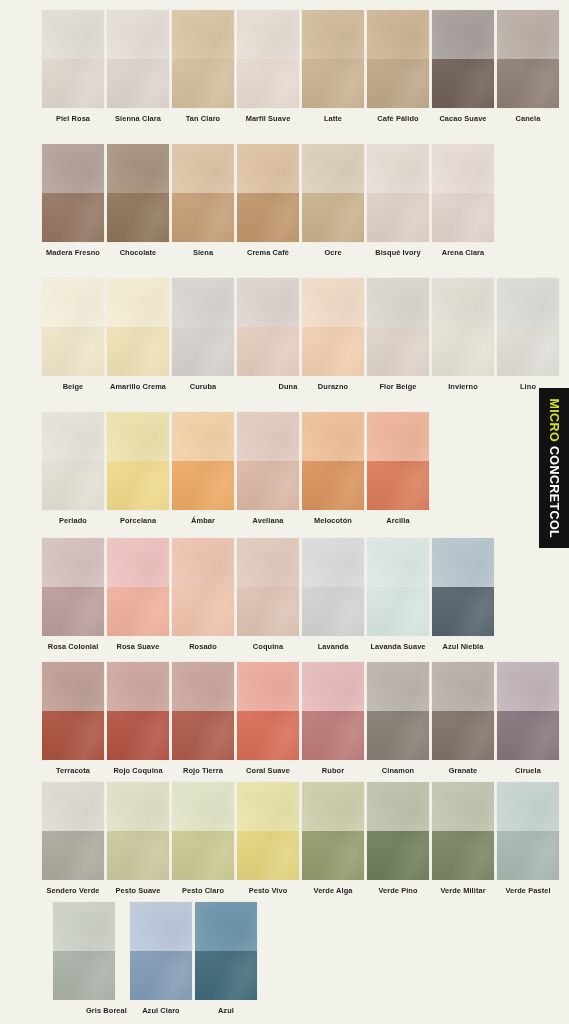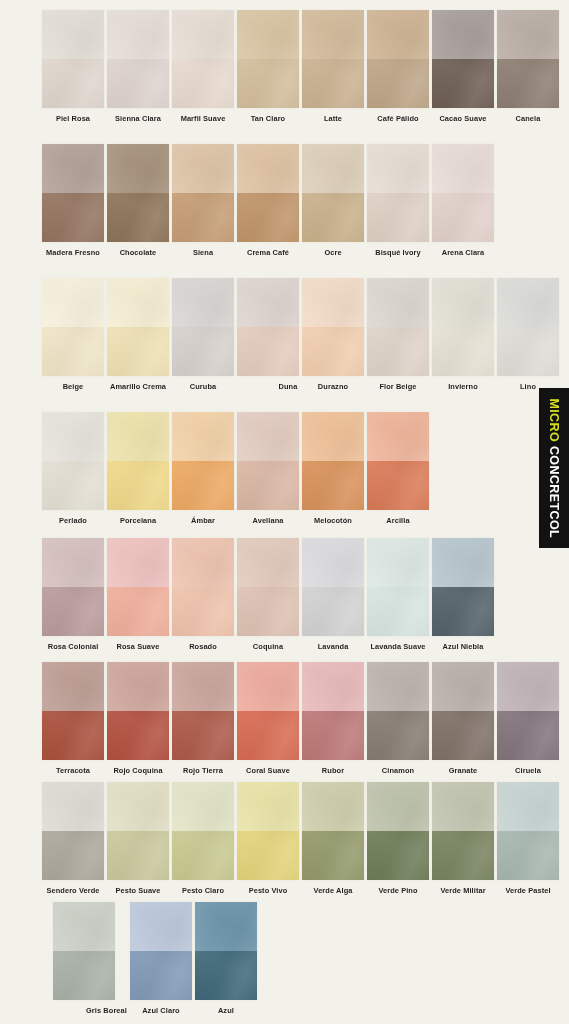--- a/index.html
+++ b/index.html
@@ -115,33 +115,33 @@
         <div class="swatch-cell">
           <div class="chip">
             <div class="top" style="background: rgb(230, 222, 216);"></div>
             <div class="bot" style="background: rgb(221, 210, 205);"></div>
             <div class="tex"></div>
           </div>
           <div class="chip-label" style="color: rgb(35, 31, 32);">Sienna Clara</div>
         </div>
         <div class="swatch-cell">
           <div class="chip">
+            <div class="top" style="background: rgb(217, 198, 165);"></div>
+            <div class="bot" style="background: rgb(210, 189, 155);"></div>
+            <div class="tex"></div>
+          </div>
+          <div class="chip-label" style="color: rgb(35, 31, 32);">Tan Claro</div>
+        </div>
+        <div class="swatch-cell">
+          <div class="chip">
             <div class="top" style="background: rgb(231, 222, 213);"></div>
             <div class="bot" style="background: rgb(230, 216, 205);"></div>
             <div class="tex"></div>
           </div>
           <div class="chip-label" style="color: rgb(35, 31, 32);">Marfil Suave</div>
-        </div>
-        <div class="swatch-cell">
-          <div class="chip">
-            <div class="top" style="background: rgb(217, 198, 165);"></div>
-            <div class="bot" style="background: rgb(210, 189, 155);"></div>
-            <div class="tex"></div>
-          </div>
-          <div class="chip-label" style="color: rgb(35, 31, 32);">Tan Claro</div>
         </div>
         <div class="swatch-cell">
           <div class="chip">
             <div class="top" style="background: rgb(211, 188, 157);"></div>
             <div class="bot" style="background: rgb(201, 177, 144);"></div>
             <div class="tex"></div>
           </div>
           <div class="chip-label" style="color: rgb(35, 31, 32);">Latte</div>
         </div>
         <div class="swatch-cell">

